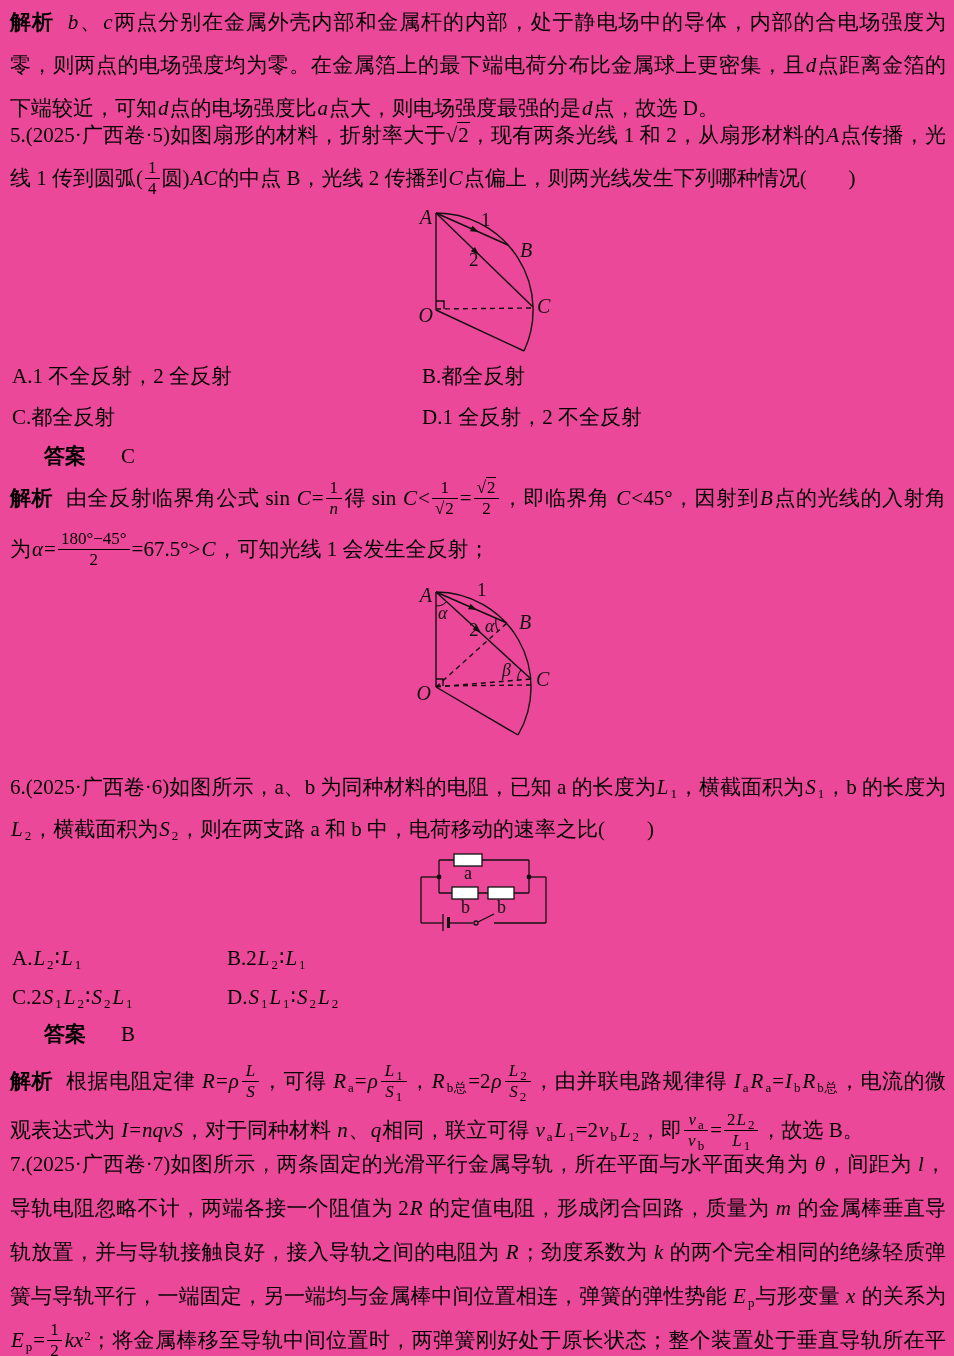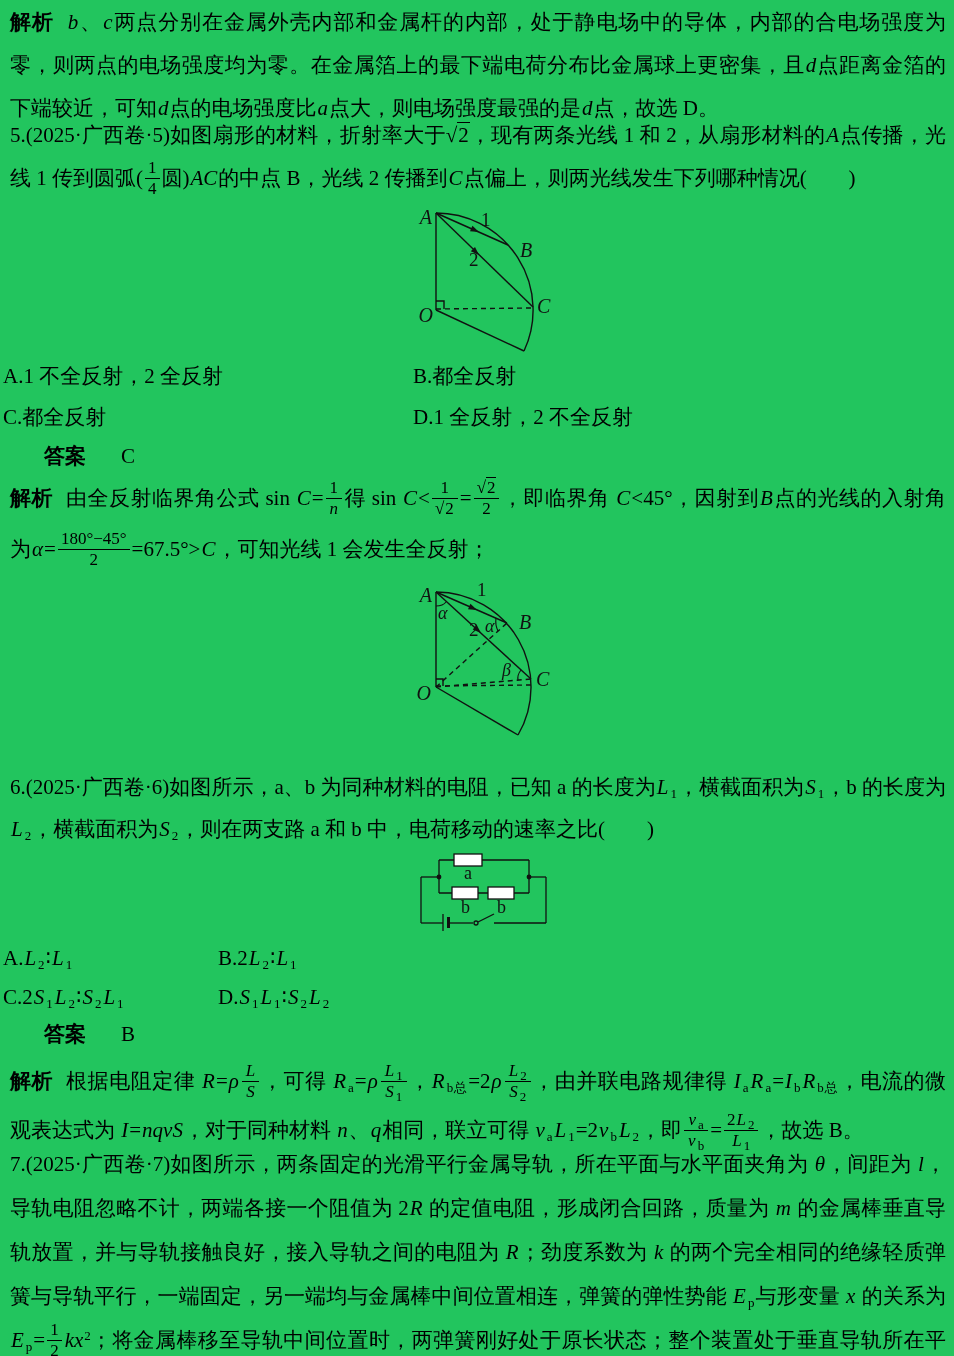--- a/index.html
+++ b/index.html
@@ -1,23 +1,23 @@
 <!DOCTYPE html>
 <html><head>
 <meta charset="utf-8">
 <style>
   html,body{margin:0;padding:0;background:#fff;}
-  .page{position:relative;width:954px;height:1356px;background:#22c55e;overflow:hidden;
+  .page{position:relative;width:954px;height:1356px;background:#ec4899;overflow:hidden;
         font-family:"Liberation Serif","DejaVu Serif",serif;color:#000;font-size:21px;}
   .para{position:absolute;left:10px;right:8px;text-align:justify;line-height:44px;}
   .para.tight{line-height:43px;}
   .para.f51{line-height:51px;}
   .para.f49{line-height:49px;}
   .para.f42{line-height:42px;}
-  .optline{position:absolute;left:3px;right:8px;height:28px;line-height:28px;}
+  .optline{position:absolute;left:12px;right:8px;height:28px;line-height:28px;}
   .opt{position:absolute;left:0;white-space:nowrap;}
   .opt.colq5{left:410px;}
   .opt.colq6{left:215px;}
   .hd{font-family:"Liberation Sans","DejaVu Sans",sans-serif;font-weight:700;margin-right:13px;}
   .ansline{position:absolute;left:26px;height:28px;line-height:28px;margin-left:18px;}
   .ansline .av{margin-left:22px;}
   i{font-style:italic;padding:0 1px;}
   sub{font-size:13px;line-height:0;vertical-align:-4px;padding:0 1px;}
   sup{font-size:13px;line-height:0;vertical-align:7px;}
   .frac{display:inline-block;vertical-align:middle;text-align:center;font-size:17px;line-height:1.05;margin:0 2px;position:relative;top:-2px;}

